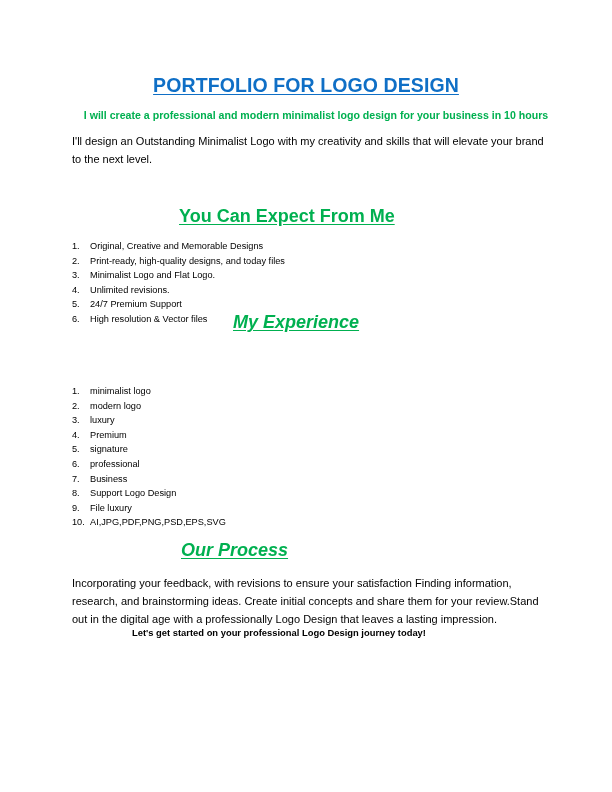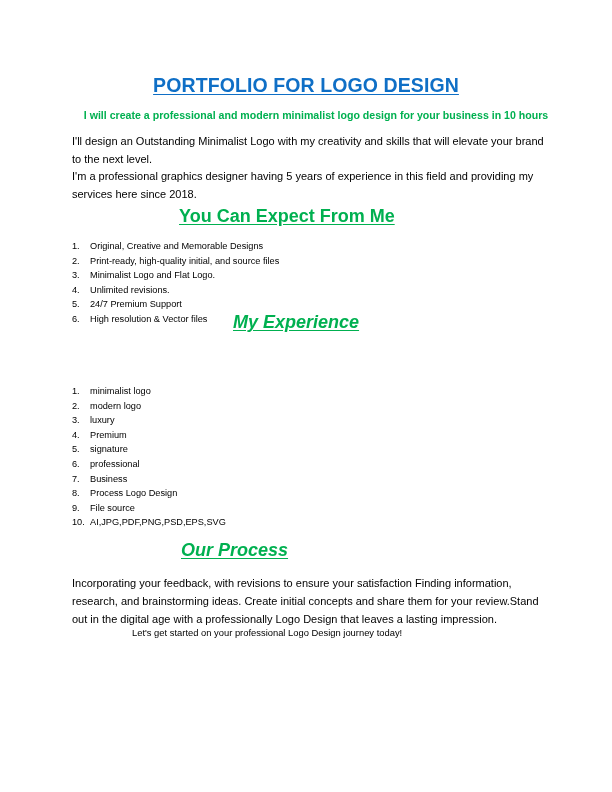--- a/index.html
+++ b/index.html
@@ -30,59 +30,58 @@
       text-decoration: underline; text-underline-offset: 2px; text-align: center;
     }
     .heading.italic { font-style: italic; }
     ol.list {
       position: absolute; left: 72px; margin: 0; padding: 0; list-style: none;
       font-size: 9.2px;
     }
     ol.list li { height: 14.6px; line-height: 14.6px; position: relative; padding-left: 18px; }
     ol.list li .num { position: absolute; left: 0; top: 0; }
     .closing {
-      left: 132px; top: 627px; font-size: 9.4px; font-weight: normal;
+      left: 132px; top: 627px; font-size: 9.4px; font-weight: bold;
     }
   </style>
 </head>
 <body>
 
 <div class="page">
 
   <div class="abs title">PORTFOLIO FOR LOGO DESIGN</div>
 
   <div class="abs subtitle">I will create a professional and modern minimalist logo design for your business in 10 hours</div>
 
   <div class="abs para" style="top:132px;">I'll design an Outstanding Minimalist Logo with my creativity and skills that will elevate your brand to the next level.</div>
 
-  <div class="abs para" style="top:167px;">I'm a professional graphics designer having 5 years of experience in this field and providing my services here since 2018.</div>
 
   <div class="abs heading" style="left:179px; top:206px;">You Can Expect From Me</div>
 
   <ol class="list" style="top:239px;">
     <li><span class="num">1.</span><span>Original, Creative and Memorable Designs</span></li>
-    <li><span class="num">2.</span><span>Print-ready, high-quality initial, and source files</span></li>
+    <li><span class="num">2.</span><span>Print-ready, high-quality designs, and today files</span></li>
     <li><span class="num">3.</span><span>Minimalist Logo and Flat Logo.</span></li>
     <li><span class="num">4.</span><span>Unlimited revisions.</span></li>
     <li><span class="num">5.</span><span>24/7 Premium Support</span></li>
     <li><span class="num">6.</span><span>High resolution &amp; Vector files</span></li>
   </ol>
 
   <div class="abs heading italic" style="left:189px; top:312px;margin-left:44px;">My Experience</div>
 
   <ol class="list" style="top:384px;">
     <li><span class="num">1.</span><span>minimalist logo</span></li>
     <li><span class="num">2.</span><span>modern logo</span></li>
     <li><span class="num">3.</span><span>luxury</span></li>
     <li><span class="num">4.</span><span>Premium</span></li>
     <li><span class="num">5.</span><span>signature</span></li>
     <li><span class="num">6.</span><span>professional</span></li>
     <li><span class="num">7.</span><span>Business</span></li>
-    <li><span class="num">8.</span><span>Process Logo Design</span></li>
-    <li><span class="num">9.</span><span>File source</span></li>
+    <li><span class="num">8.</span><span>Support Logo Design</span></li>
+    <li><span class="num">9.</span><span>File luxury</span></li>
     <li><span class="num">10.</span><span>AI,JPG,PDF,PNG,PSD,EPS,SVG</span></li>
   </ol>
 
   <div class="abs para" style="top:574px;">Incorporating your feedback, with revisions to ensure your  satisfaction Finding information, research, and brainstorming ideas. Create initial concepts and share them for your review.Stand out in the digital age with a professionally  Logo Design that leaves a lasting impression.</div>
 
   <div class="abs heading italic" style="left:181px; top:540px;">Our Process</div>
 
   <div class="abs closing">Let's get started on your professional Logo Design journey today!</div>
 
 </div>

